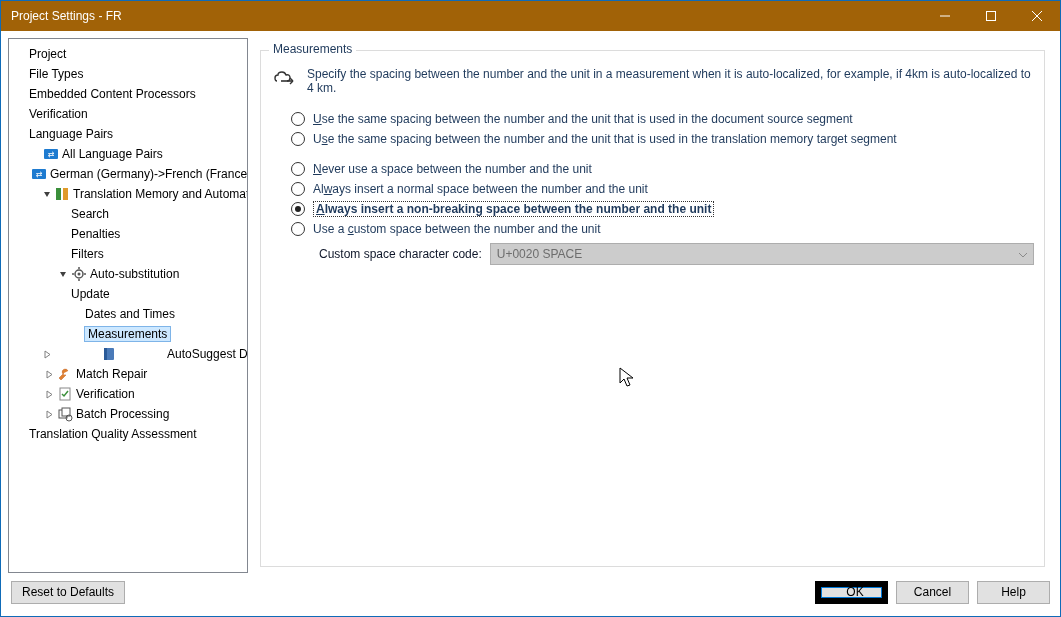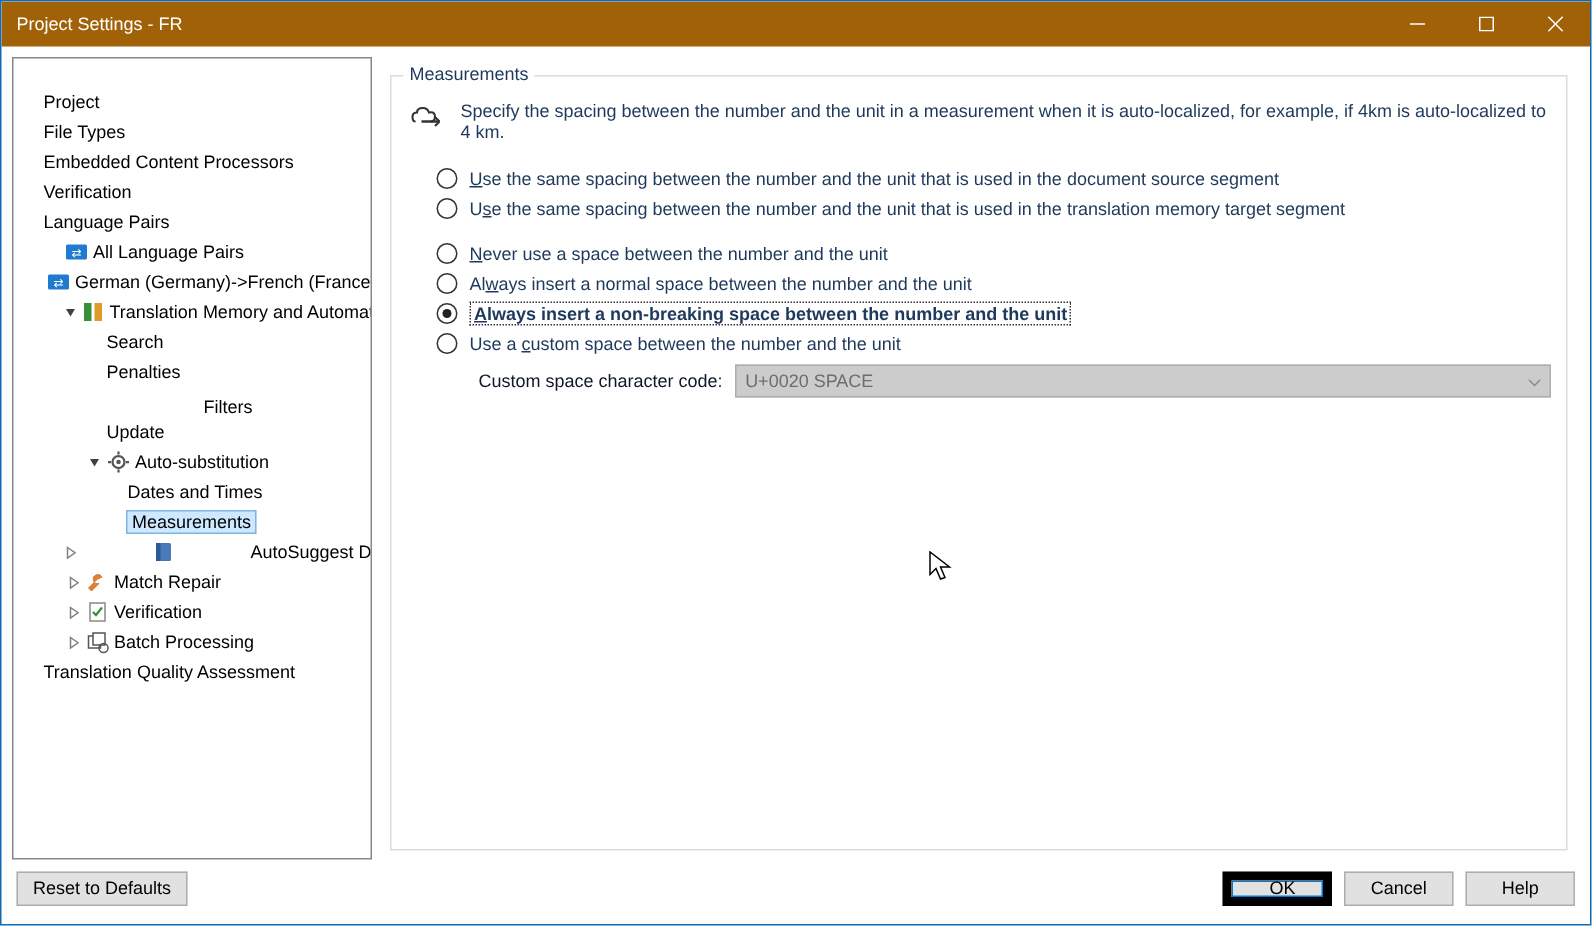--- a/index.html
+++ b/index.html
@@ -32,21 +32,21 @@
     display: flex;
     height: 549px;
     padding: 7px;
     gap: 4px;
   }
   .sidebar {
     width: 240px;
     border: 1px solid #828790;
     background: #fff;
     overflow: hidden;
-    padding: 19px 0;
+    padding: 5px 0;
   }
   .tree-item {
     display: flex;
     align-items: center;
     height: 20px;
     padding-left: 4px;
     cursor: default;
     white-space: nowrap;
     color: #000;
   }
@@ -265,47 +265,47 @@
         <span class="tree-label">Translation Memory and Automated Translation</span>
       </div>
       <div class="tree-item" style="padding-left: 48px;">
         <span class="tree-arrow"></span>
         <span class="tree-label">Search</span>
       </div>
       <div class="tree-item" style="padding-left: 48px;">
         <span class="tree-arrow"></span>
         <span class="tree-label">Penalties</span>
       </div>
-      <div class="tree-item" style="padding-left: 48px; flex-direction: column;">
+      <div class="tree-item" style="padding-left: 48px;">
         <span class="tree-arrow"></span>
         <span class="tree-label">Filters</span>
-      </div>
-      <div class="tree-item" style="padding-left: 48px;">
-        <span class="tree-arrow"></span>
-        <span class="tree-label">Update</span>
       </div>
       <div class="tree-item" style="padding-left: 48px;">
         <span class="tree-arrow">
           <svg width="9" height="9">
             <path d="M1 2 L7 2 L4 7 Z" fill="#404040"></path>
           </svg>
         </span>
         <span class="tree-icon">
           <svg width="16" height="16">
             <circle cx="8" cy="8" r="4" fill="none" stroke="#555" stroke-width="1.5"></circle>
             <circle cx="8" cy="8" r="1.5" fill="#555"></circle>
             <g stroke="#555" stroke-width="1.5">
               <line x1="8" y1="1" x2="8" y2="3"></line>
               <line x1="8" y1="13" x2="8" y2="15"></line>
               <line x1="1" y1="8" x2="3" y2="8"></line>
               <line x1="13" y1="8" x2="15" y2="8"></line>
             </g>
           </svg>
         </span>
         <span class="tree-label">Auto-substitution</span>
+      </div>
+      <div class="tree-item" style="padding-left: 48px;">
+        <span class="tree-arrow"></span>
+        <span class="tree-label">Update</span>
       </div>
       <div class="tree-item" style="padding-left: 62px;">
         <span class="tree-arrow"></span>
         <span class="tree-label">Dates and Times</span>
       </div>
       <div class="tree-item" style="padding-left: 62px;">
         <span class="tree-arrow"></span>
         <span class="tree-label tree-selected">Measurements</span>
       </div>
       <div class="tree-item" style="padding-left: 34px; gap: 47px;">

